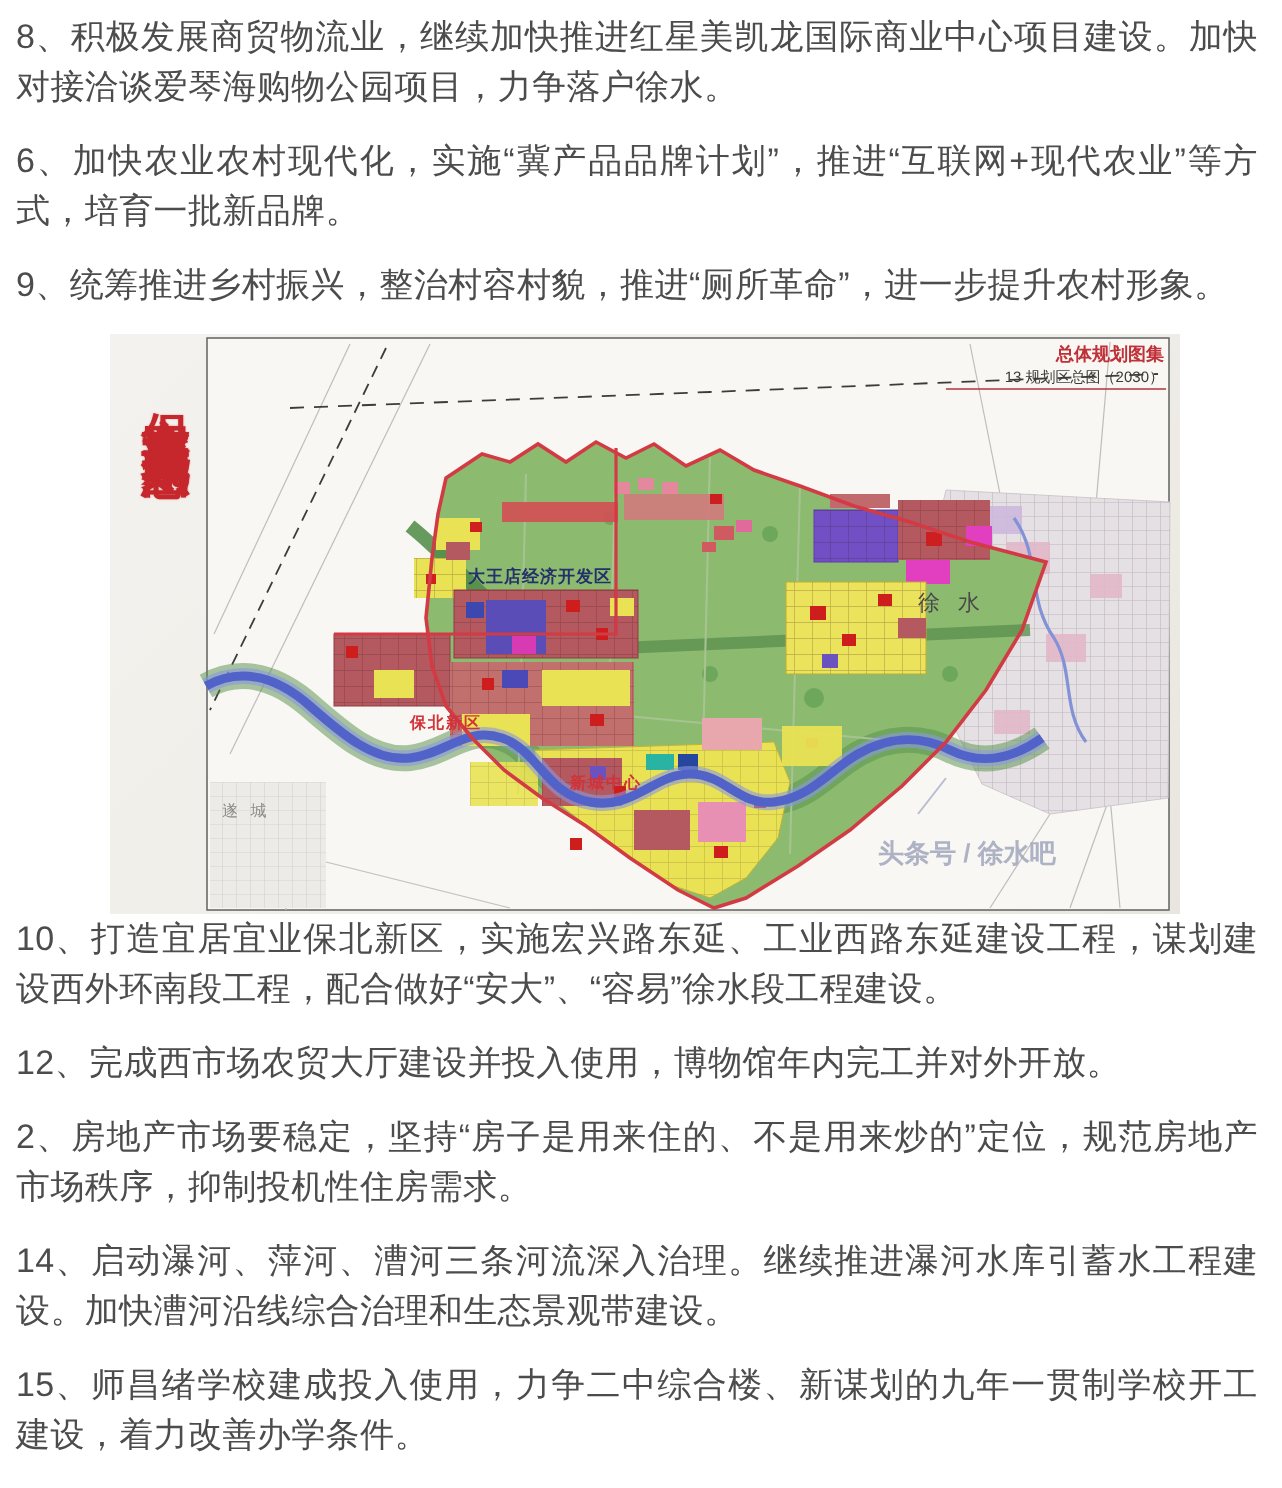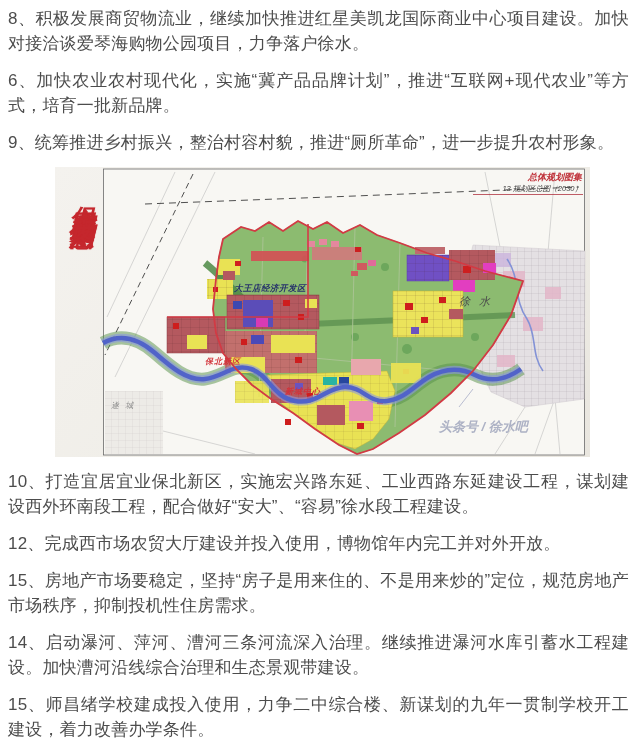--- a/index.html
+++ b/index.html
@@ -11,26 +11,25 @@
   }
   .doc { padding: 6px 12px 0 8px; }
   .doc p {
     margin: 0 0 12px 0;
     font-size: 17px;
     line-height: 25px;
     letter-spacing: 0.2px;
     text-align: justify;
   }
   figure.map-photo {
-    margin: 12px 0 12px 47px;
+    margin: 12px 0 0 47px;
     width: 535px; height: 290px;
     position: relative;
     background: linear-gradient(135deg, #f4f2ee 0%, #efede7 60%, #e9e6df 100%);
     overflow: hidden;
-    font-style: italic;
   }
   .side-title {
     position: absolute; left: 10px; top: 20px; height: 268px;
     writing-mode: vertical-rl; text-orientation: upright;
     font-size: 24px; line-height: 34px; font-weight: 700;
     color: #c5272d; letter-spacing: 2px; overflow: hidden;
     text-shadow: 0 0 1px rgba(197,39,45,.4);
     font-family: "Liberation Sans", "DejaVu Sans", sans-serif;
   }
   .map-svg { position: absolute; left: 0; top: 0; }
@@ -222,17 +221,17 @@
       <text x="150" y="197" font-size="8" font-weight="600" fill="#d2333a" letter-spacing="1">保北新区</text>
       <text x="230" y="227" font-size="8" font-weight="600" fill="#d2333a" letter-spacing="1">新城中心</text>
 
       <path d="M404,240 L418,222" stroke="#b9bdd1" stroke-width="1" fill="none"></path>
       <text x="384" y="264" font-size="13" fill="#a0a6bd" opacity="0.85" font-weight="600">头条号 / 徐水吧</text>
     </svg>
   </figure>
 
   <p>10、打造宜居宜业保北新区，实施宏兴路东延、工业西路东延建设工程，谋划建设西外环南段工程，配合做好“安大”、“容易”徐水段工程建设。</p>
   <p>12、完成西市场农贸大厅建设并投入使用，博物馆年内完工并对外开放。</p>
-  <p>15、房地产市场要稳定，坚持“房子是用来住的、不是用来炒的”定位，规范房地产市场秩序，抑制投机性住房需求。</p>
+  <p>2、房地产市场要稳定，坚持“房子是用来住的、不是用来炒的”定位，规范房地产市场秩序，抑制投机性住房需求。</p>
   <p>14、启动瀑河、萍河、漕河三条河流深入治理。继续推进瀑河水库引蓄水工程建设。加快漕河沿线综合治理和生态景观带建设。</p>
   <p>15、师昌绪学校建成投入使用，力争二中综合楼、新谋划的九年一贯制学校开工建设，着力改善办学条件。</p>
 
 </div>
 
 </body></html>

